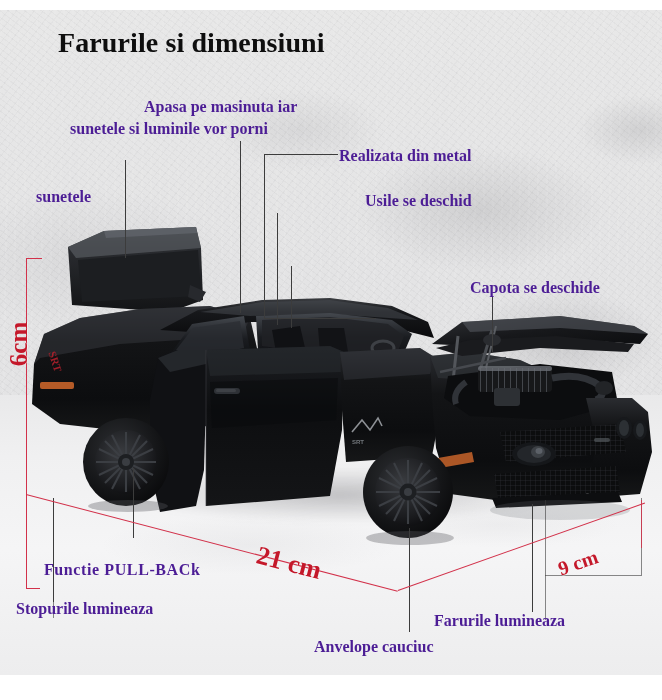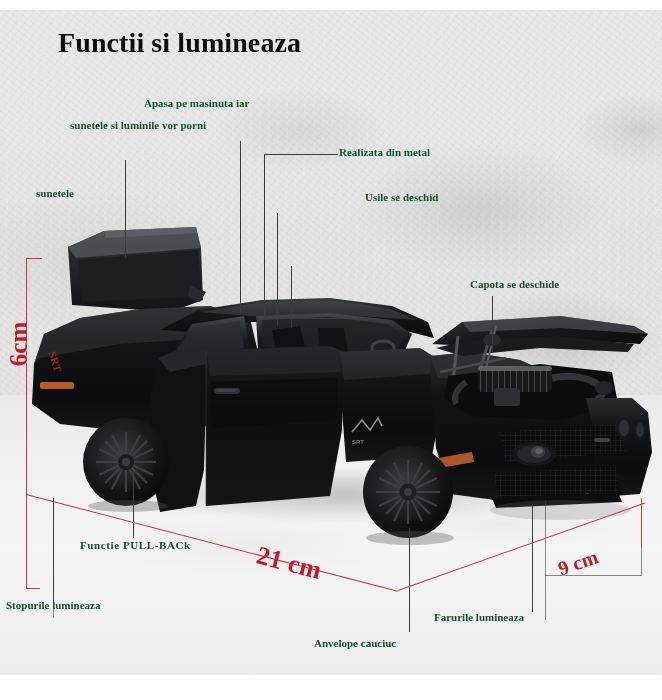--- a/index.html
+++ b/index.html
@@ -56,22 +56,22 @@
   
   .title{
     position:absolute;left:58px;top:27px;
     font-family:"Liberation Serif", serif;
     font-weight:700;font-size:28px;color:#0e0e0e;letter-spacing:.1px;
     z-index:40;white-space:nowrap;
   }
   .lbl{
     position:absolute;z-index:40;
     font-family:"Liberation Serif", serif;
-    font-weight:700;color:#14532d;
-    font-size:11px;line-height:1.32;
+    font-weight:700;color:#4c1d95;
+    font-size:16px;line-height:1.32;
     white-space:nowrap;
   }
   .red{
     position:absolute;z-index:45;
     font-family:"Liberation Serif", serif;
     font-weight:700;color:#c4182a;
     text-shadow:0 1px 0 rgba(255,255,255,.45);
   }
 
   
@@ -342,33 +342,33 @@
   <div class="ln v" style="left:492px;top:296px;height:56px;"></div>
 
   <div class="ln v" style="left:133px;top:468px;height:70px;"></div>
 
   <div class="ln v" style="left:53px;top:498px;height:104px;"></div>
 
   <div class="ln v" style="left:409px;top:528px;height:104px;"></div>
 
   <div class="ln v" style="left:532px;top:504px;height:108px;"></div>
 
-  <div class="title">Functii si lumineaza</div>
+  <div class="title">Farurile si dimensiuni</div>
 
   <div class="lbl" style="left:144px;top:96px;">Apasa pe masinuta iar</div>
   <div class="lbl" style="left:70px;top:118px;text-align:right;">sunetele si luminile vor porni</div>
 
   <div class="lbl" style="left:36px;top:186px;">sunetele</div>
 
   <div class="lbl" style="left:339px;top:145px;">Realizata din metal</div>
   <div class="lbl" style="left:365px;top:190px;">Usile se deschid</div>
   <div class="lbl" style="left:470px;top:277px;">Capota se deschide</div>
 
-  <div class="lbl" style="left:44px;top:538px;letter-spacing:.6px;margin-left:36px;">Functie PULL-BACk</div>
-  <div class="lbl" style="left:6px;top:598px;">Stopurile lumineaza</div>
+  <div class="lbl" style="left:44px;top:559px;letter-spacing:.6px;">Functie PULL-BACk</div>
+  <div class="lbl" style="left:16px;top:598px;">Stopurile lumineaza</div>
   <div class="lbl" style="left:314px;top:636px;">Anvelope cauciuc</div>
   <div class="lbl" style="left:434px;top:610px;">Farurile lumineaza</div>
 
   <div class="red" style="left:-3px;top:330px;font-size:25px;transform:rotate(-90deg);transform-origin:50% 50%;">6cm</div>
   <div class="red" style="left:257px;top:540px;font-size:26px;transform:rotate(14.5deg);transform-origin:0 50%;">21 cm</div>
   <div class="red" style="left:559px;top:558px;font-size:20px;transform:rotate(-19deg);transform-origin:0 50%;">9 cm</div>
 
   <div class="top-strip"></div>
   <div class="bot-strip"></div>
 </div>

